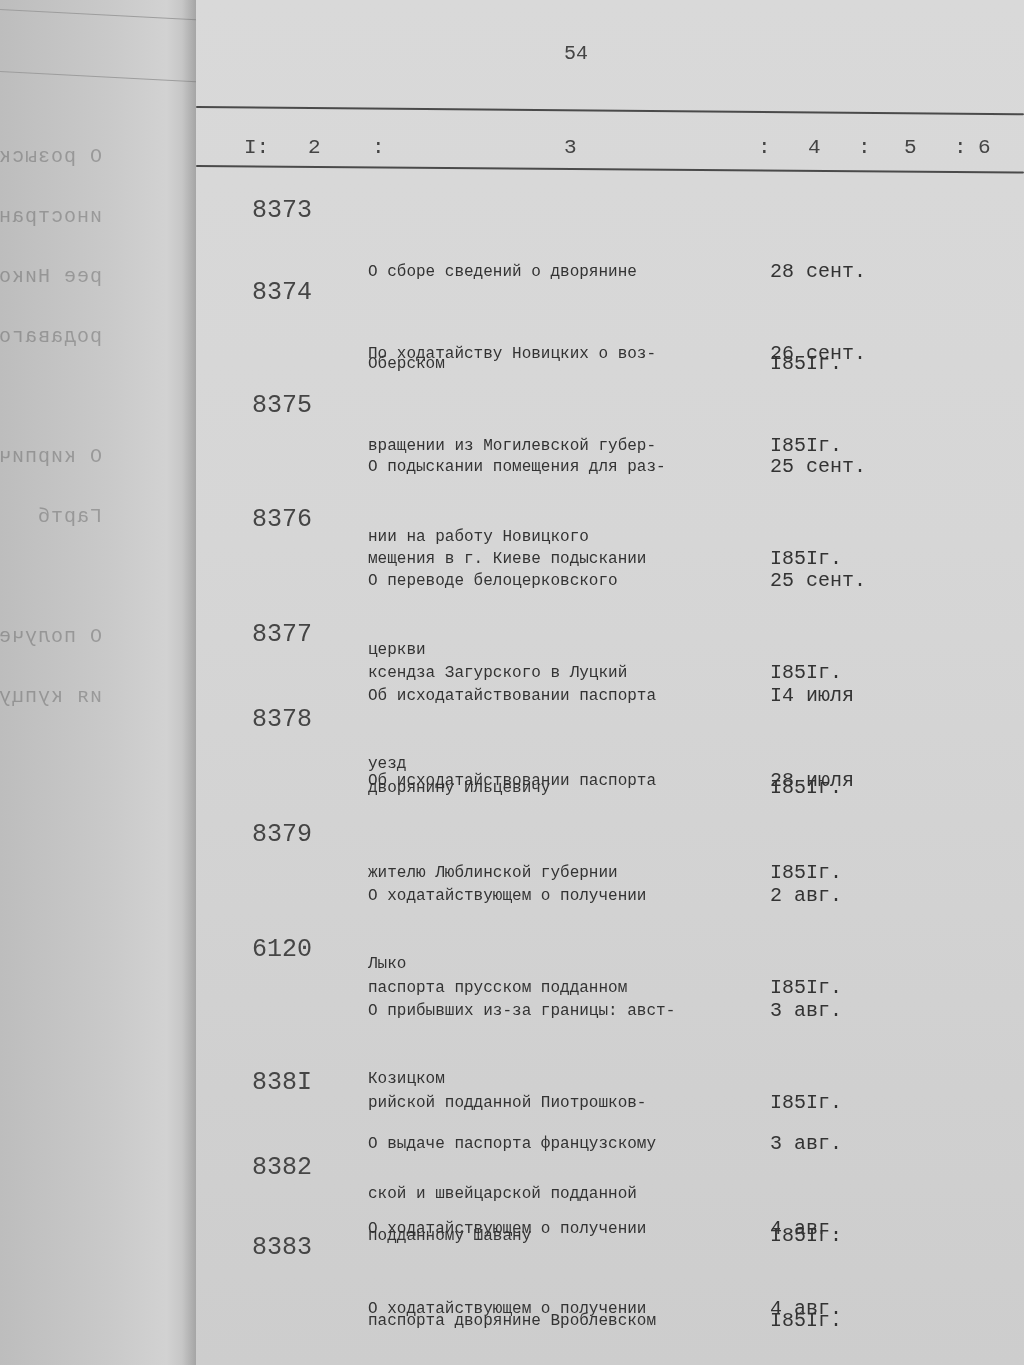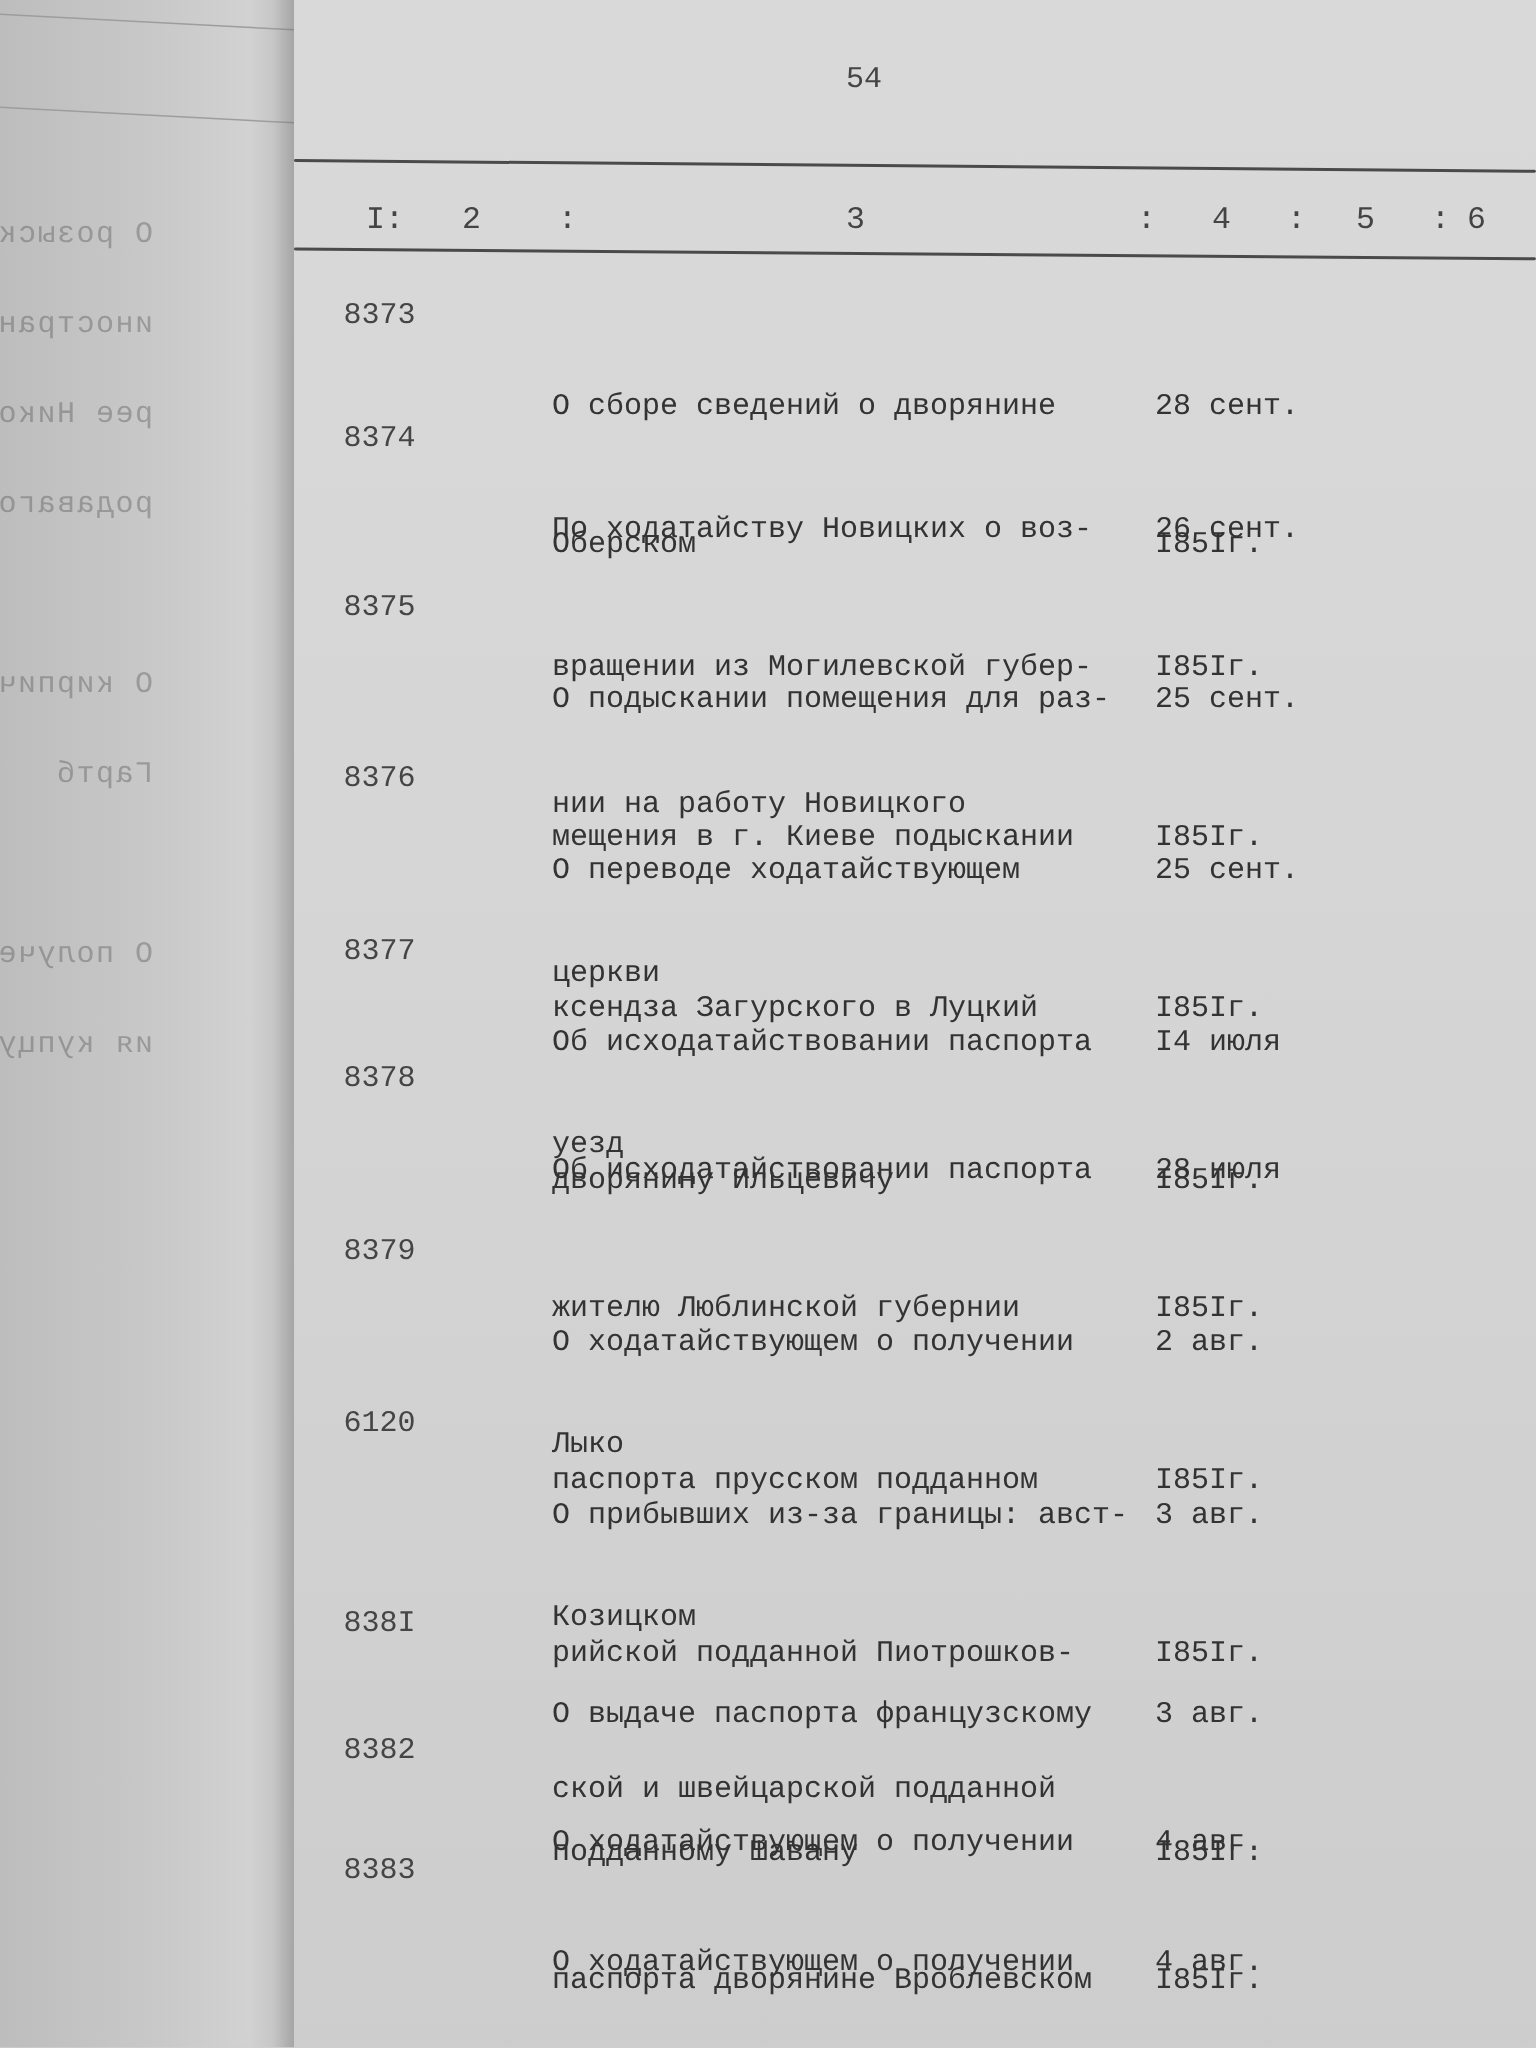--- a/index.html
+++ b/index.html
@@ -87,31 +87,31 @@
       width: 828px;
       height: 1365px;
     }
     .entry {
       position: absolute;
       left: 0;
       width: 828px;
     }
     .entry .num {
       position: absolute;
-      left: 33px;
+      left: 56px;
       top: 0;
-      font-size: 20px;
+      font-size: 25px;
       line-height: 30px;
       color: #454545;
     }
     .entry .title {
       position: absolute;
       left: 172px;
       top: 0;
-      font-size: 20px;
+      font-size: 16px;
       line-height: 30.5px;
       color: #333;
       white-space: pre;
     }
     .entry .date {
       position: absolute;
       left: 574px;
       top: 0;
       font-size: 20px;
       line-height: 30.5px;
@@ -193,21 +193,21 @@
       </div>
       <div class="date">
         <span>25 сент.</span>
         <span>I85Iг.</span>
       </div>
     </div>
 
     <div class="entry" style="top:505px">
       <div class="num">8376</div>
       <div class="title">
-        <span>О переводе ходатайствующем</span>
+        <span>О переводе белоцерковского</span>
         <span>ксендза Загурского в Луцкий</span>
         <span>уезд</span>
       </div>
       <div class="date">
         <span>25 сент.</span>
         <span>I85Iг.</span>
       </div>
     </div>
 
     <div class="entry" style="top:620px">

